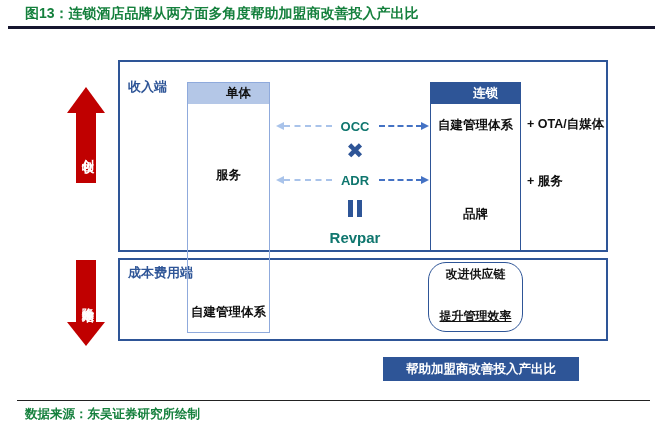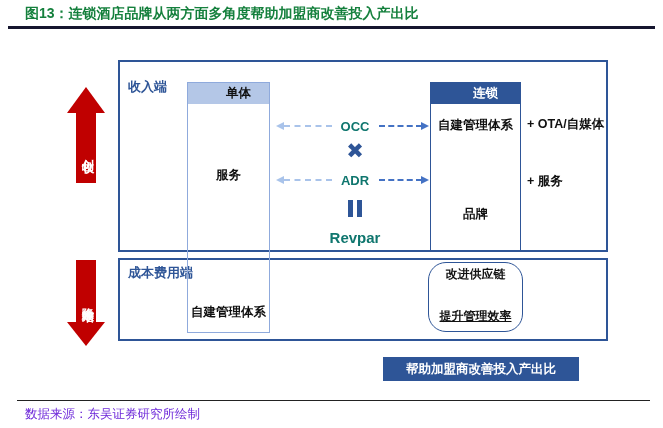--- a/index.html
+++ b/index.html
@@ -40,21 +40,21 @@
   .red-head-up{width:0;height:0;border-left:19px solid transparent;border-right:19px solid transparent;
     border-bottom:26px solid #C00000;}
   .red-head-down{width:0;height:0;border-left:19px solid transparent;border-right:19px solid transparent;
     border-top:24px solid #C00000;}
   .vtext{writing-mode:vertical-rl;text-orientation:upright;color:#fff;font-weight:bold;
     font-size:12.5px;letter-spacing:2px;text-align:center;}
   
   .banner{background:#2E5597;color:#fff;font-size:12.5px;font-weight:bold;text-align:center;
     line-height:24px;white-space:nowrap;}
   .footer-rule{left:17px;top:400px;width:633px;height:1.4px;background:#222;}
-  .footer-text{left:25px;top:406px;font-size:12.5px;color:#6d28d9;white-space:nowrap;}
+  .footer-text{left:25px;top:406px;font-size:12.5px;color:#15803d;white-space:nowrap;font-weight:bold;}
 </style>
 </head>
 <body>
 
 <div id="stage">
 
   <div class="abs fig-title">图13：连锁酒店品牌从两方面多角度帮助加盟商改善投入产出比</div>
   <div class="abs title-rule"></div>
 
   <div class="abs" style="left:67px;top:87px;">

